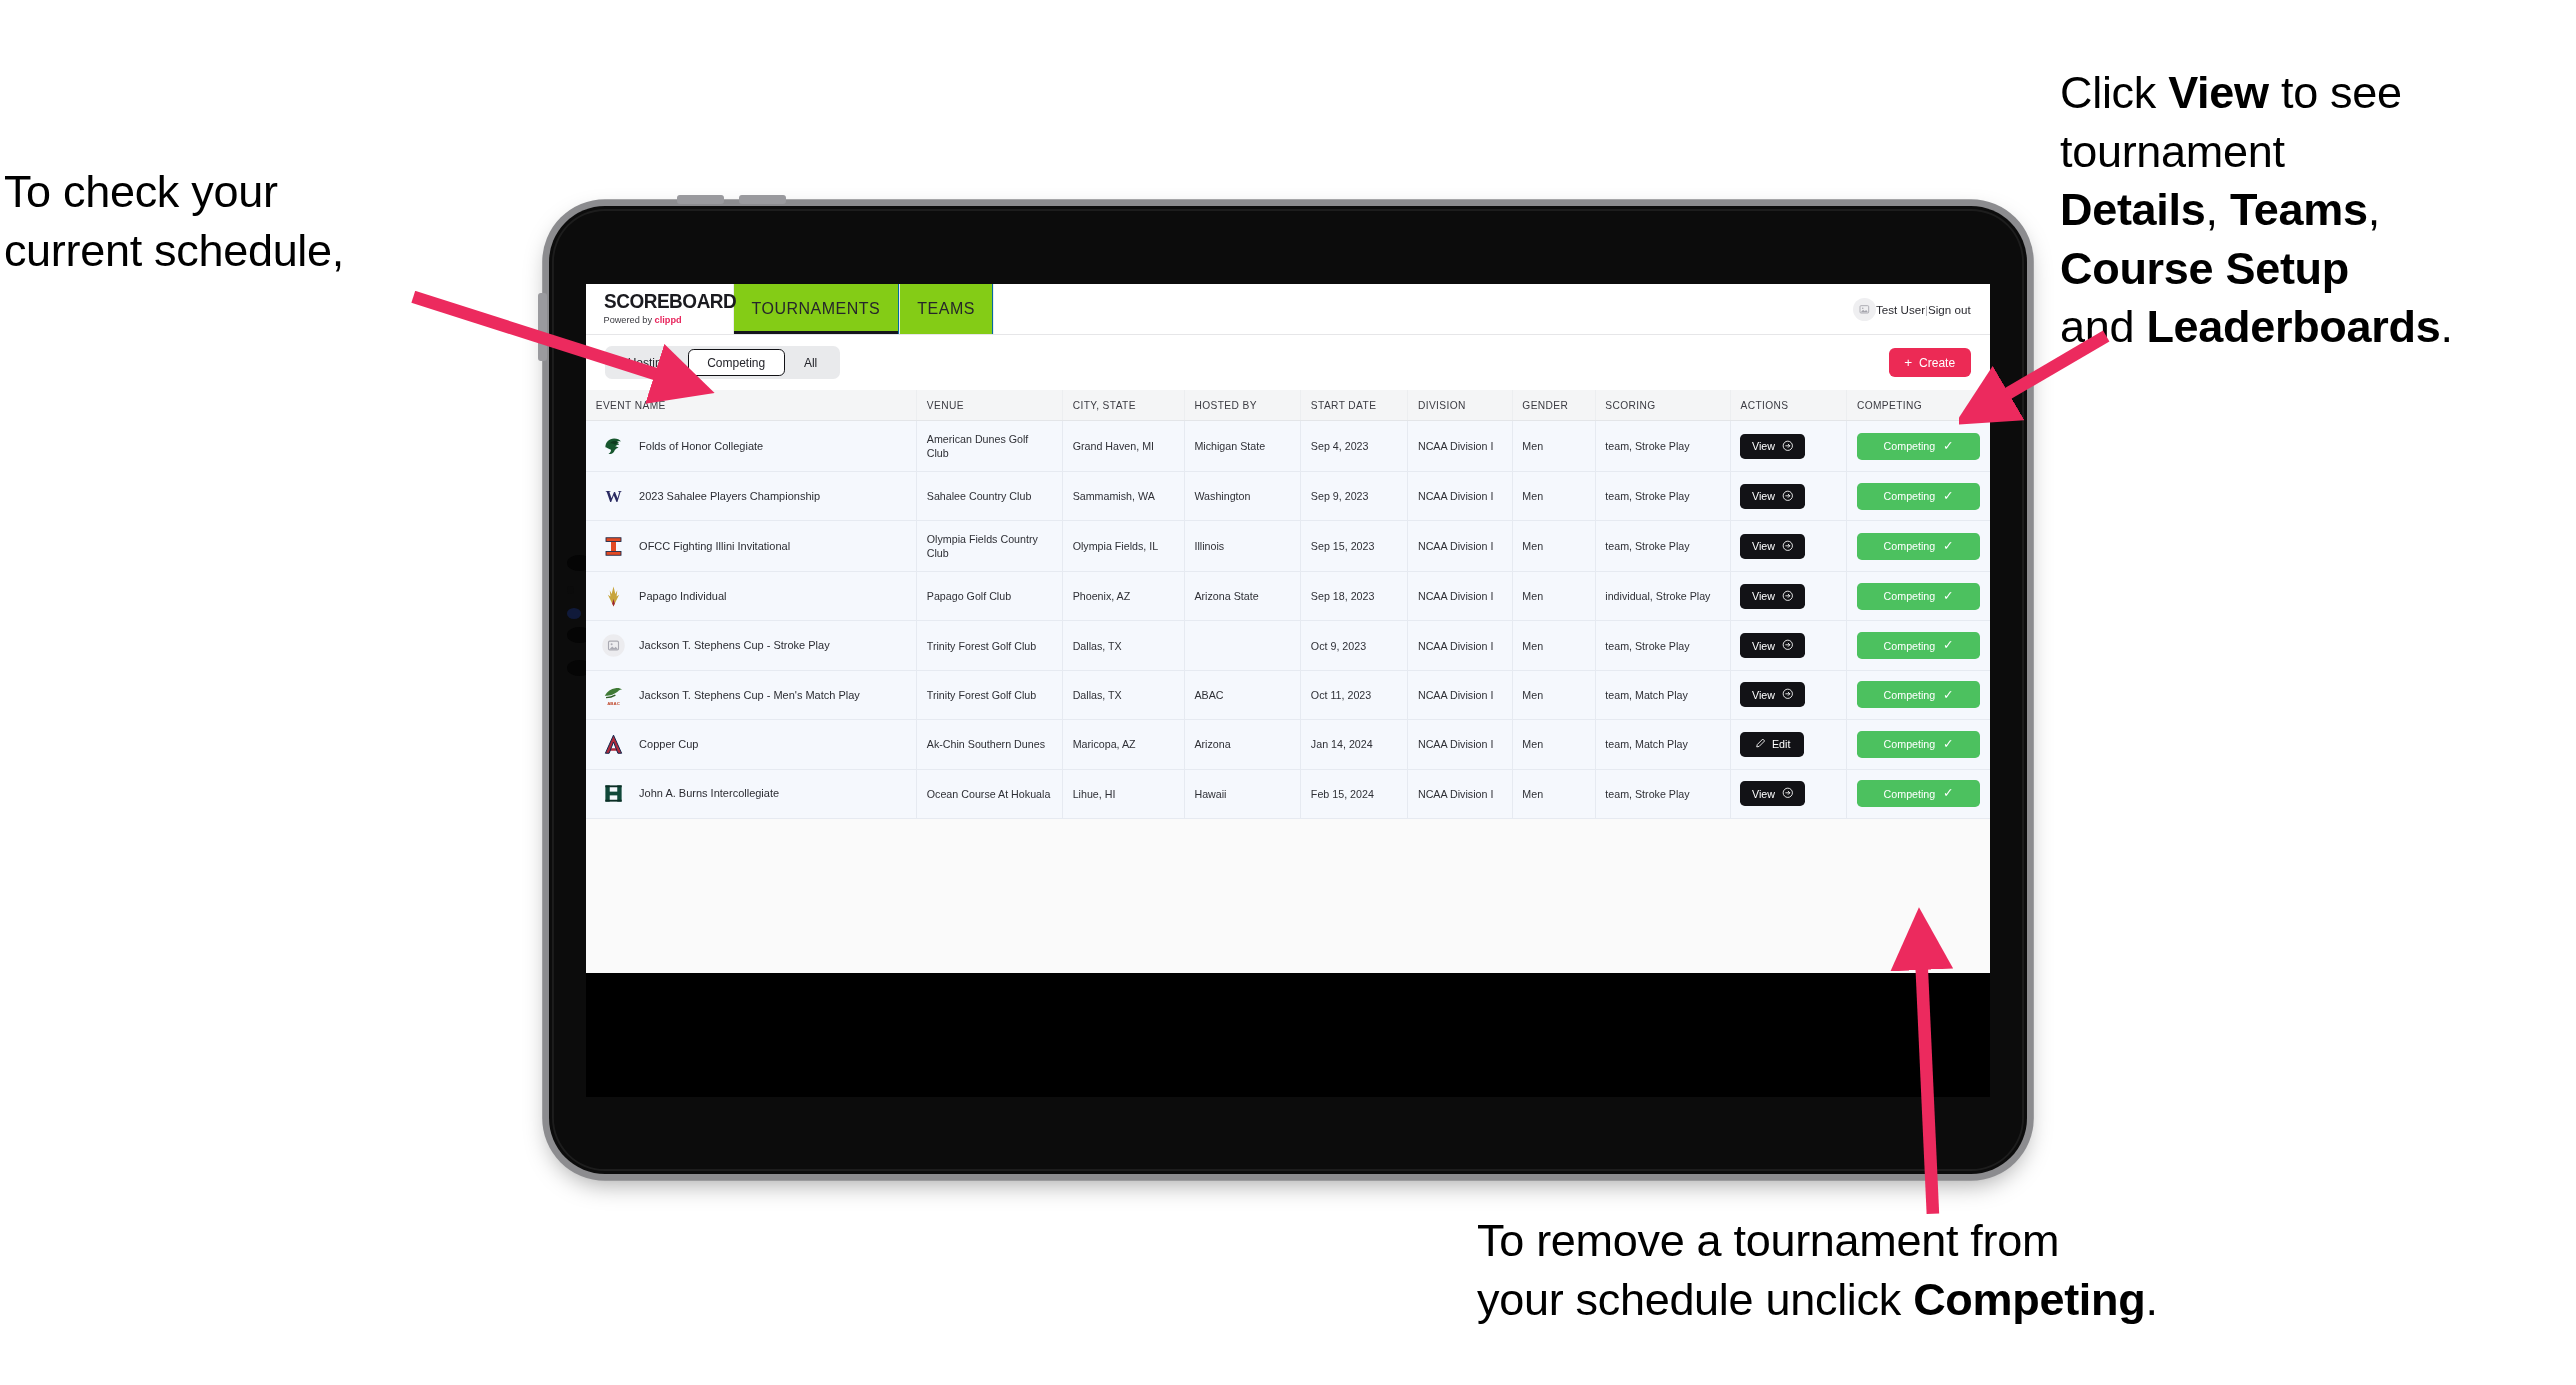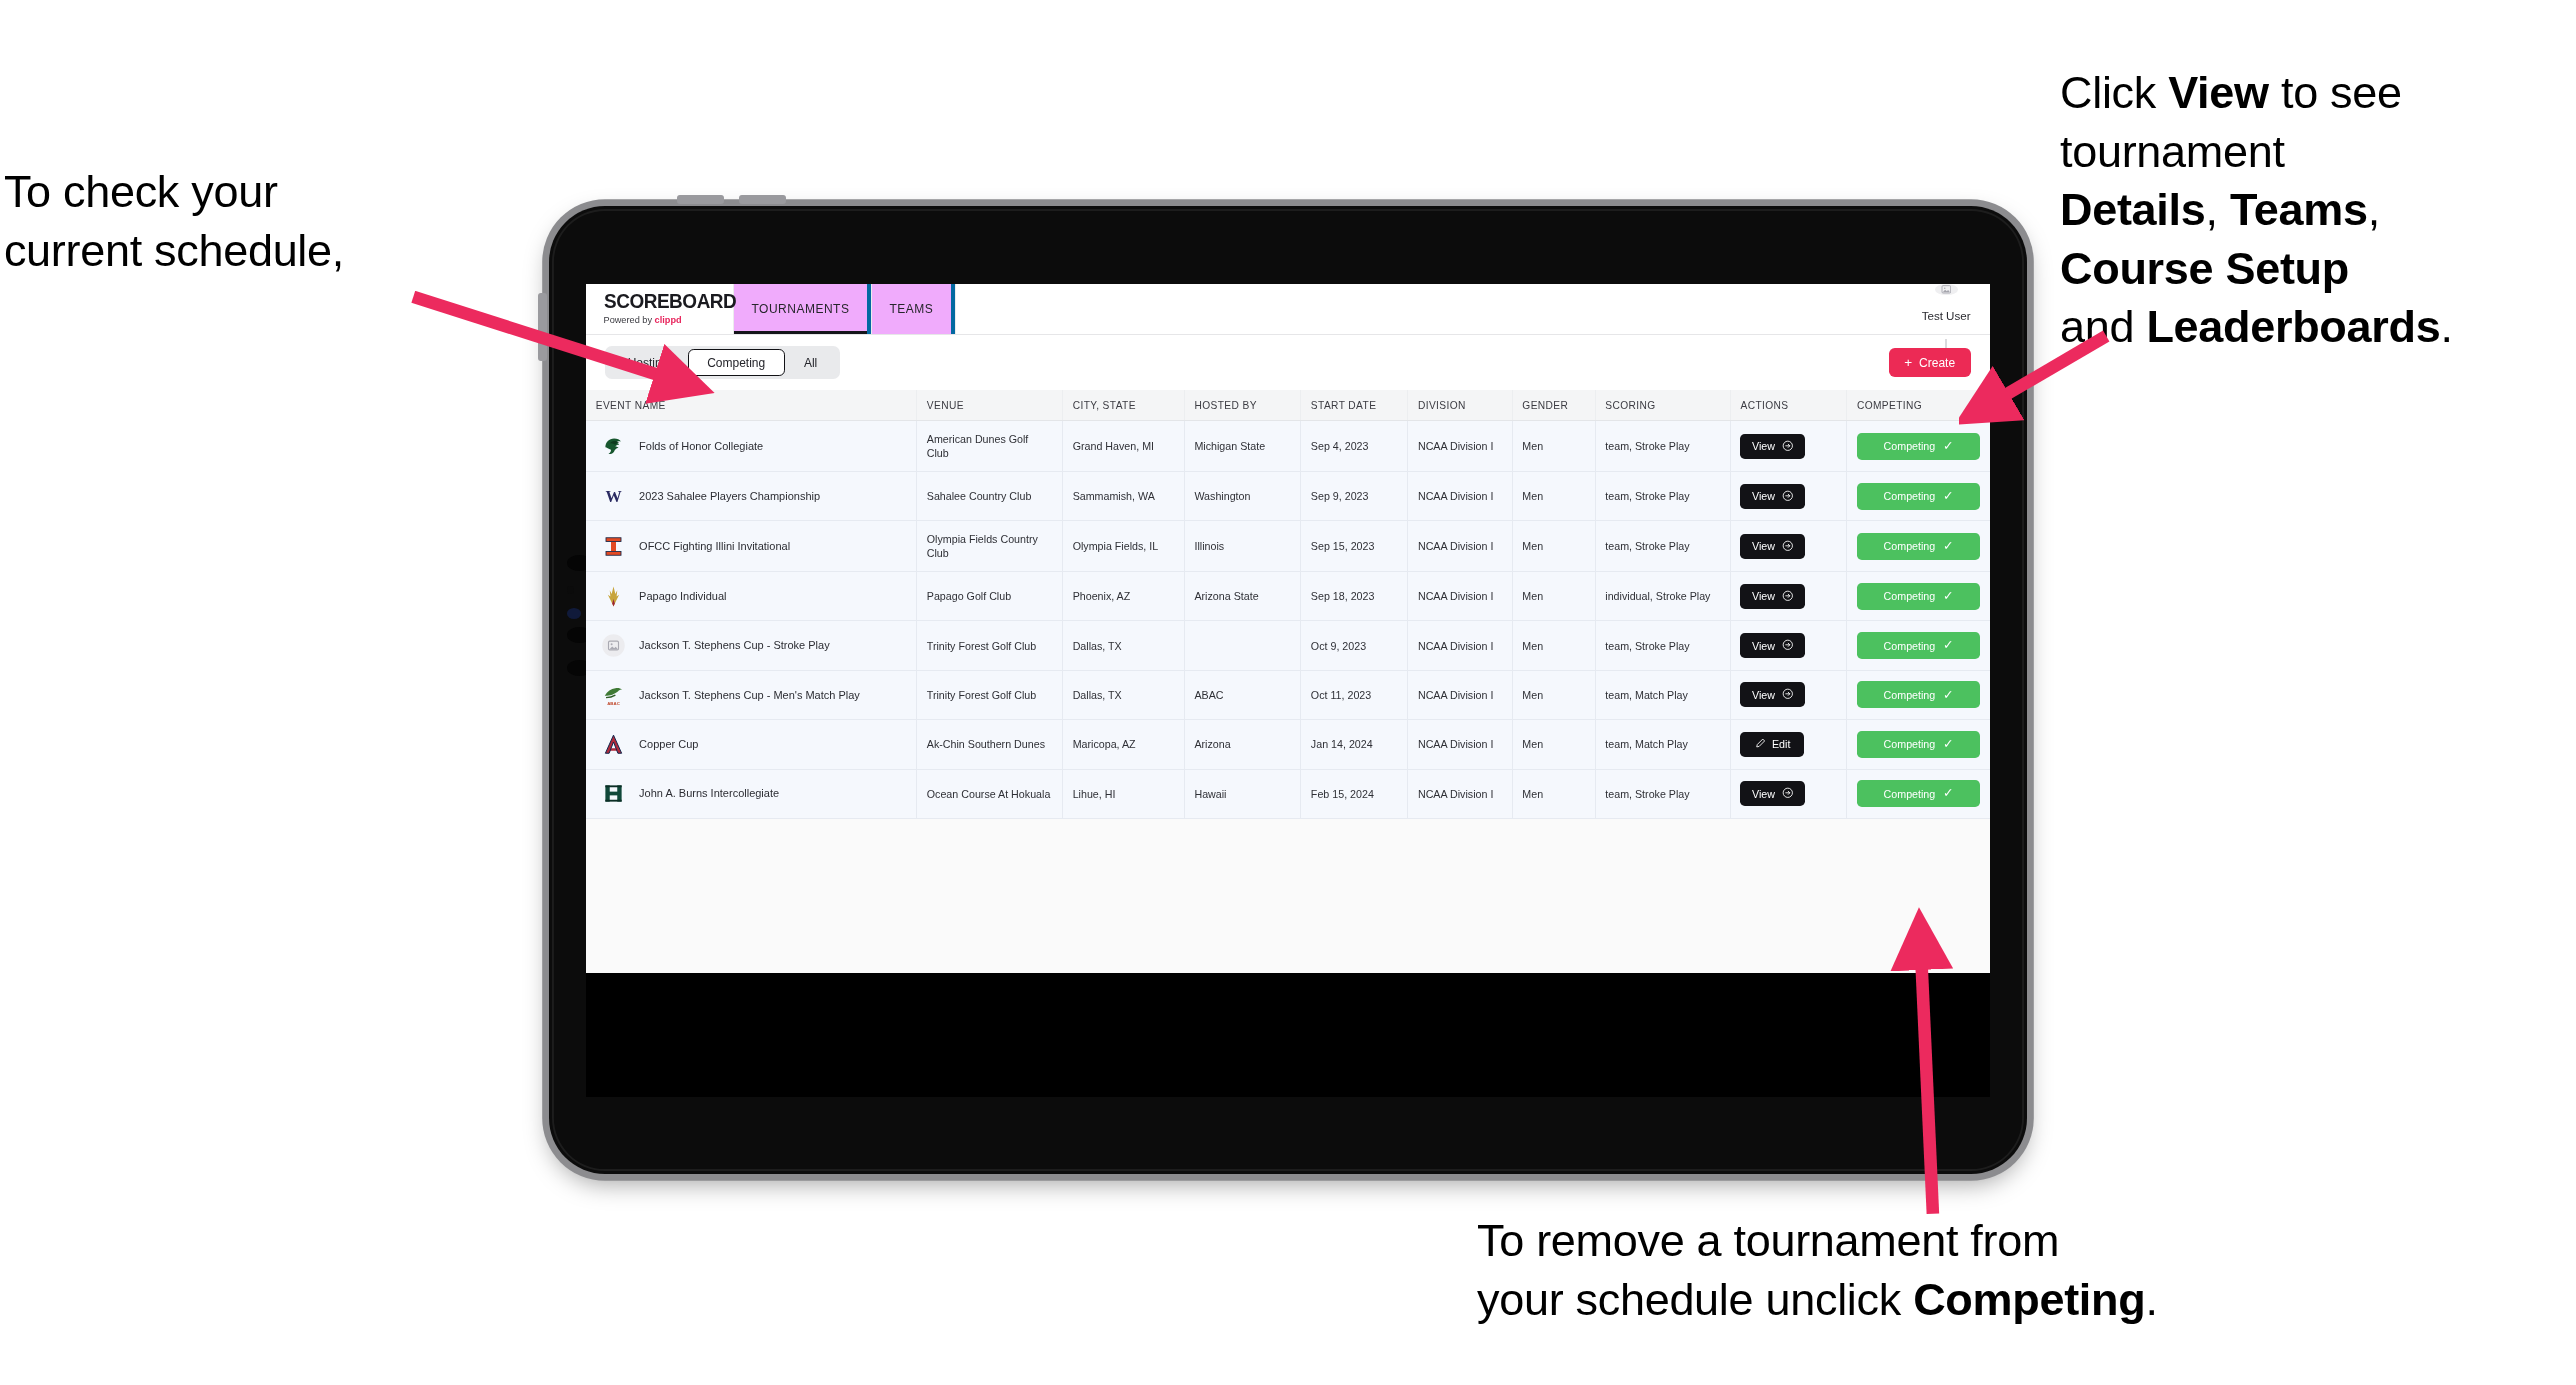--- a/index.html
+++ b/index.html
@@ -72,27 +72,27 @@
     font-family: "Liberation Sans", sans-serif;
     font-weight: 700; font-size: 20.4px; letter-spacing: -0.5px;
     color:#1a1a1f; line-height: 1; transform: scaleX(0.93); transform-origin: left center;
   }
   #brand .bsub {
     font-size: 9.2px; color:#3a3a40; margin-top: 3.9px; white-space:nowrap;
   }
   #brand .bsub .pink { color:#e8245c; font-weight:700; }
   .navtab {
     display:flex; align-items:center; justify-content:center;
-    padding: 0 17.5px; font-size: 12px; letter-spacing:0.5px; color:#26262b;
-    border-right:4px solid #0369a1; border-left:1px solid #ececed;
-    cursor:pointer; background:#f0abfc;
+    padding: 0 17.5px; font-size: 16px; letter-spacing:0.5px; color:#26262b;
+    border-right:1px solid #0369a1; border-left:1px solid #ececed;
+    cursor:pointer; background:#84cc16;
   }
   .navtab.active { box-shadow: inset 0 -2.9px 0 0 #15151b; }
   #navspacer { flex:1; border-left:1px solid #ececed; }
-  #navuser { display:flex; align-items:center; gap:14px; padding-right: 19.4px; flex-direction: column; }
+  #navuser { display:flex; align-items:center; gap:0; padding-right: 19.4px; }
   .avatar {
     width:23px; height:23px; border-radius:50%; background:#efeff1;
     display:flex; align-items:center; justify-content:center;
     color:#9a9aa2; font-size:10.7px;
   }
   #navuser .uname { font-size:11.6px; color:#2a2a30; }
   #navuser .sep { font-size:11.6px; color:#b5b5bb; }
   #navuser .sout { font-size:11.6px; color:#2a2a30; cursor:pointer; }
 
   

